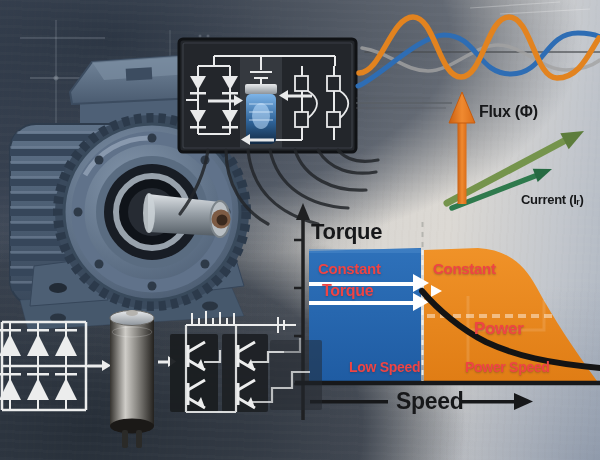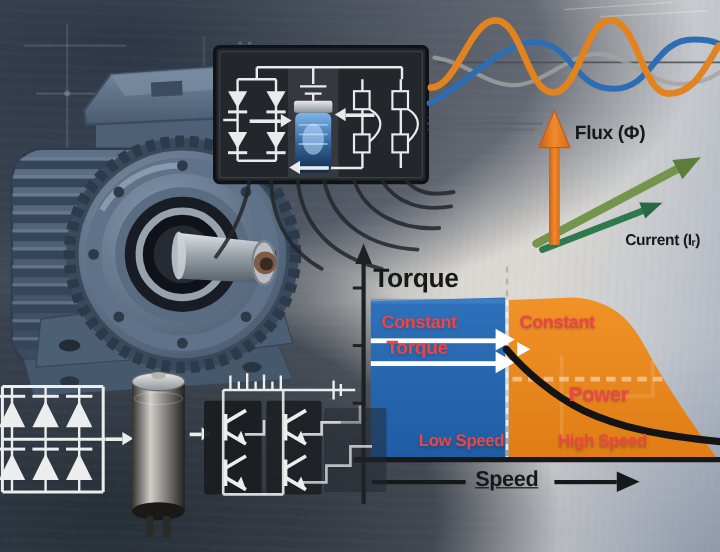--- a/index.html
+++ b/index.html
@@ -387,22 +387,22 @@
             <polygon points="255,408 247,404 251,397"></polygon>
         </g>
       </g>
     </g>
   </svg>
 
   <div class="lbl lbl-dark" style="left:479px;top:104px;font-size:16px;">Flux (Φ)</div>
   <div class="lbl lbl-dark" style="left:521px;top:193px;font-size:13px;">Current (Iᵣ)</div>
 
   <div class="lbl lbl-dark" style="left:311px;top:221px;font-size:22px;">Torque</div>
-  <div class="lbl lbl-dark" style="left:396px;top:390px;font-size:18px;text-decoration:underline;">Speed</div>
+  <div class="lbl lbl-dark" style="left:396px;top:390px;font-size:23px;">Speed</div>
 
   <div class="lbl lbl-white" style="left:318px;top:261px;font-size:15px;">Constant</div>
   <div class="lbl lbl-white" style="left:322px;top:283px;font-size:16px;">Torque</div>
   <div class="lbl lbl-white" style="left:433px;top:261px;font-size:15px;">Constant</div>
   <div class="lbl lbl-white" style="left:474px;top:283px;font-size:17px;margin-top:37px;">Power</div>
 
   <div class="lbl lbl-white" style="left:317px;top:360px;font-size:14px;padding-left:32px;">Low Speed</div>
-  <div class="lbl lbl-white" style="left:465px;top:360px;font-size:14px;">High Speed</div>
+  <div class="lbl lbl-white" style="left:465px;top:360px;font-size:14px;">Power Speed</div>
 </div>
 
 </body></html>

